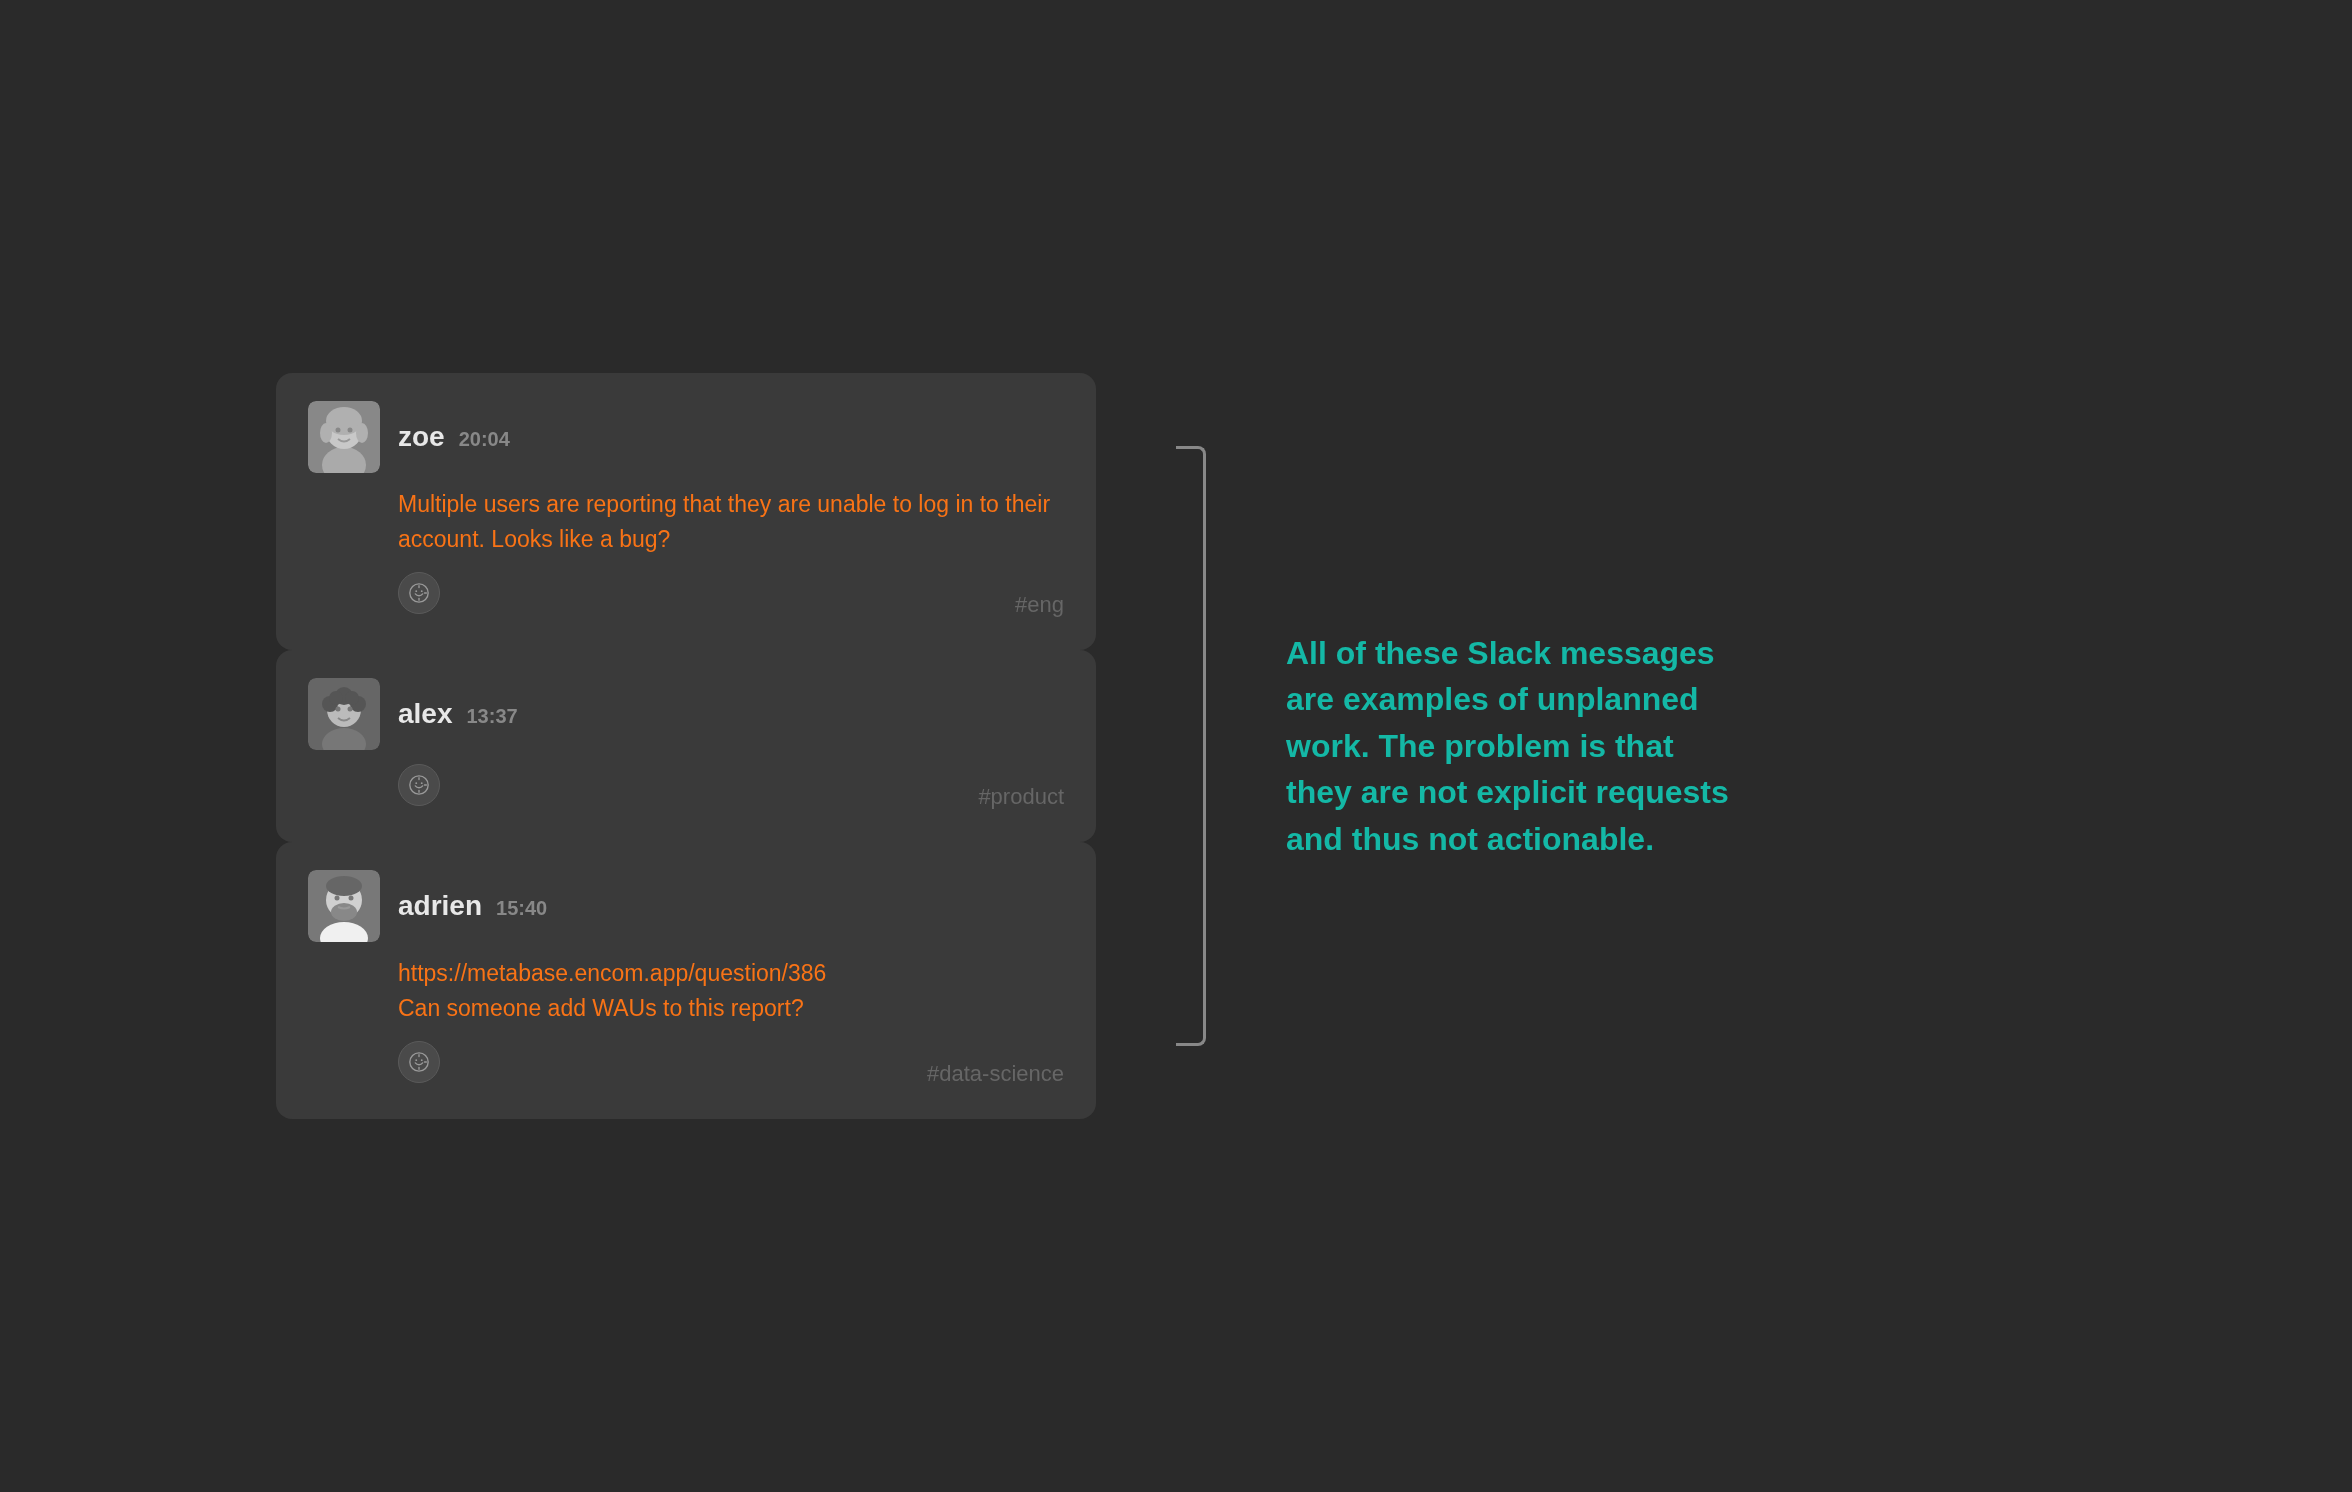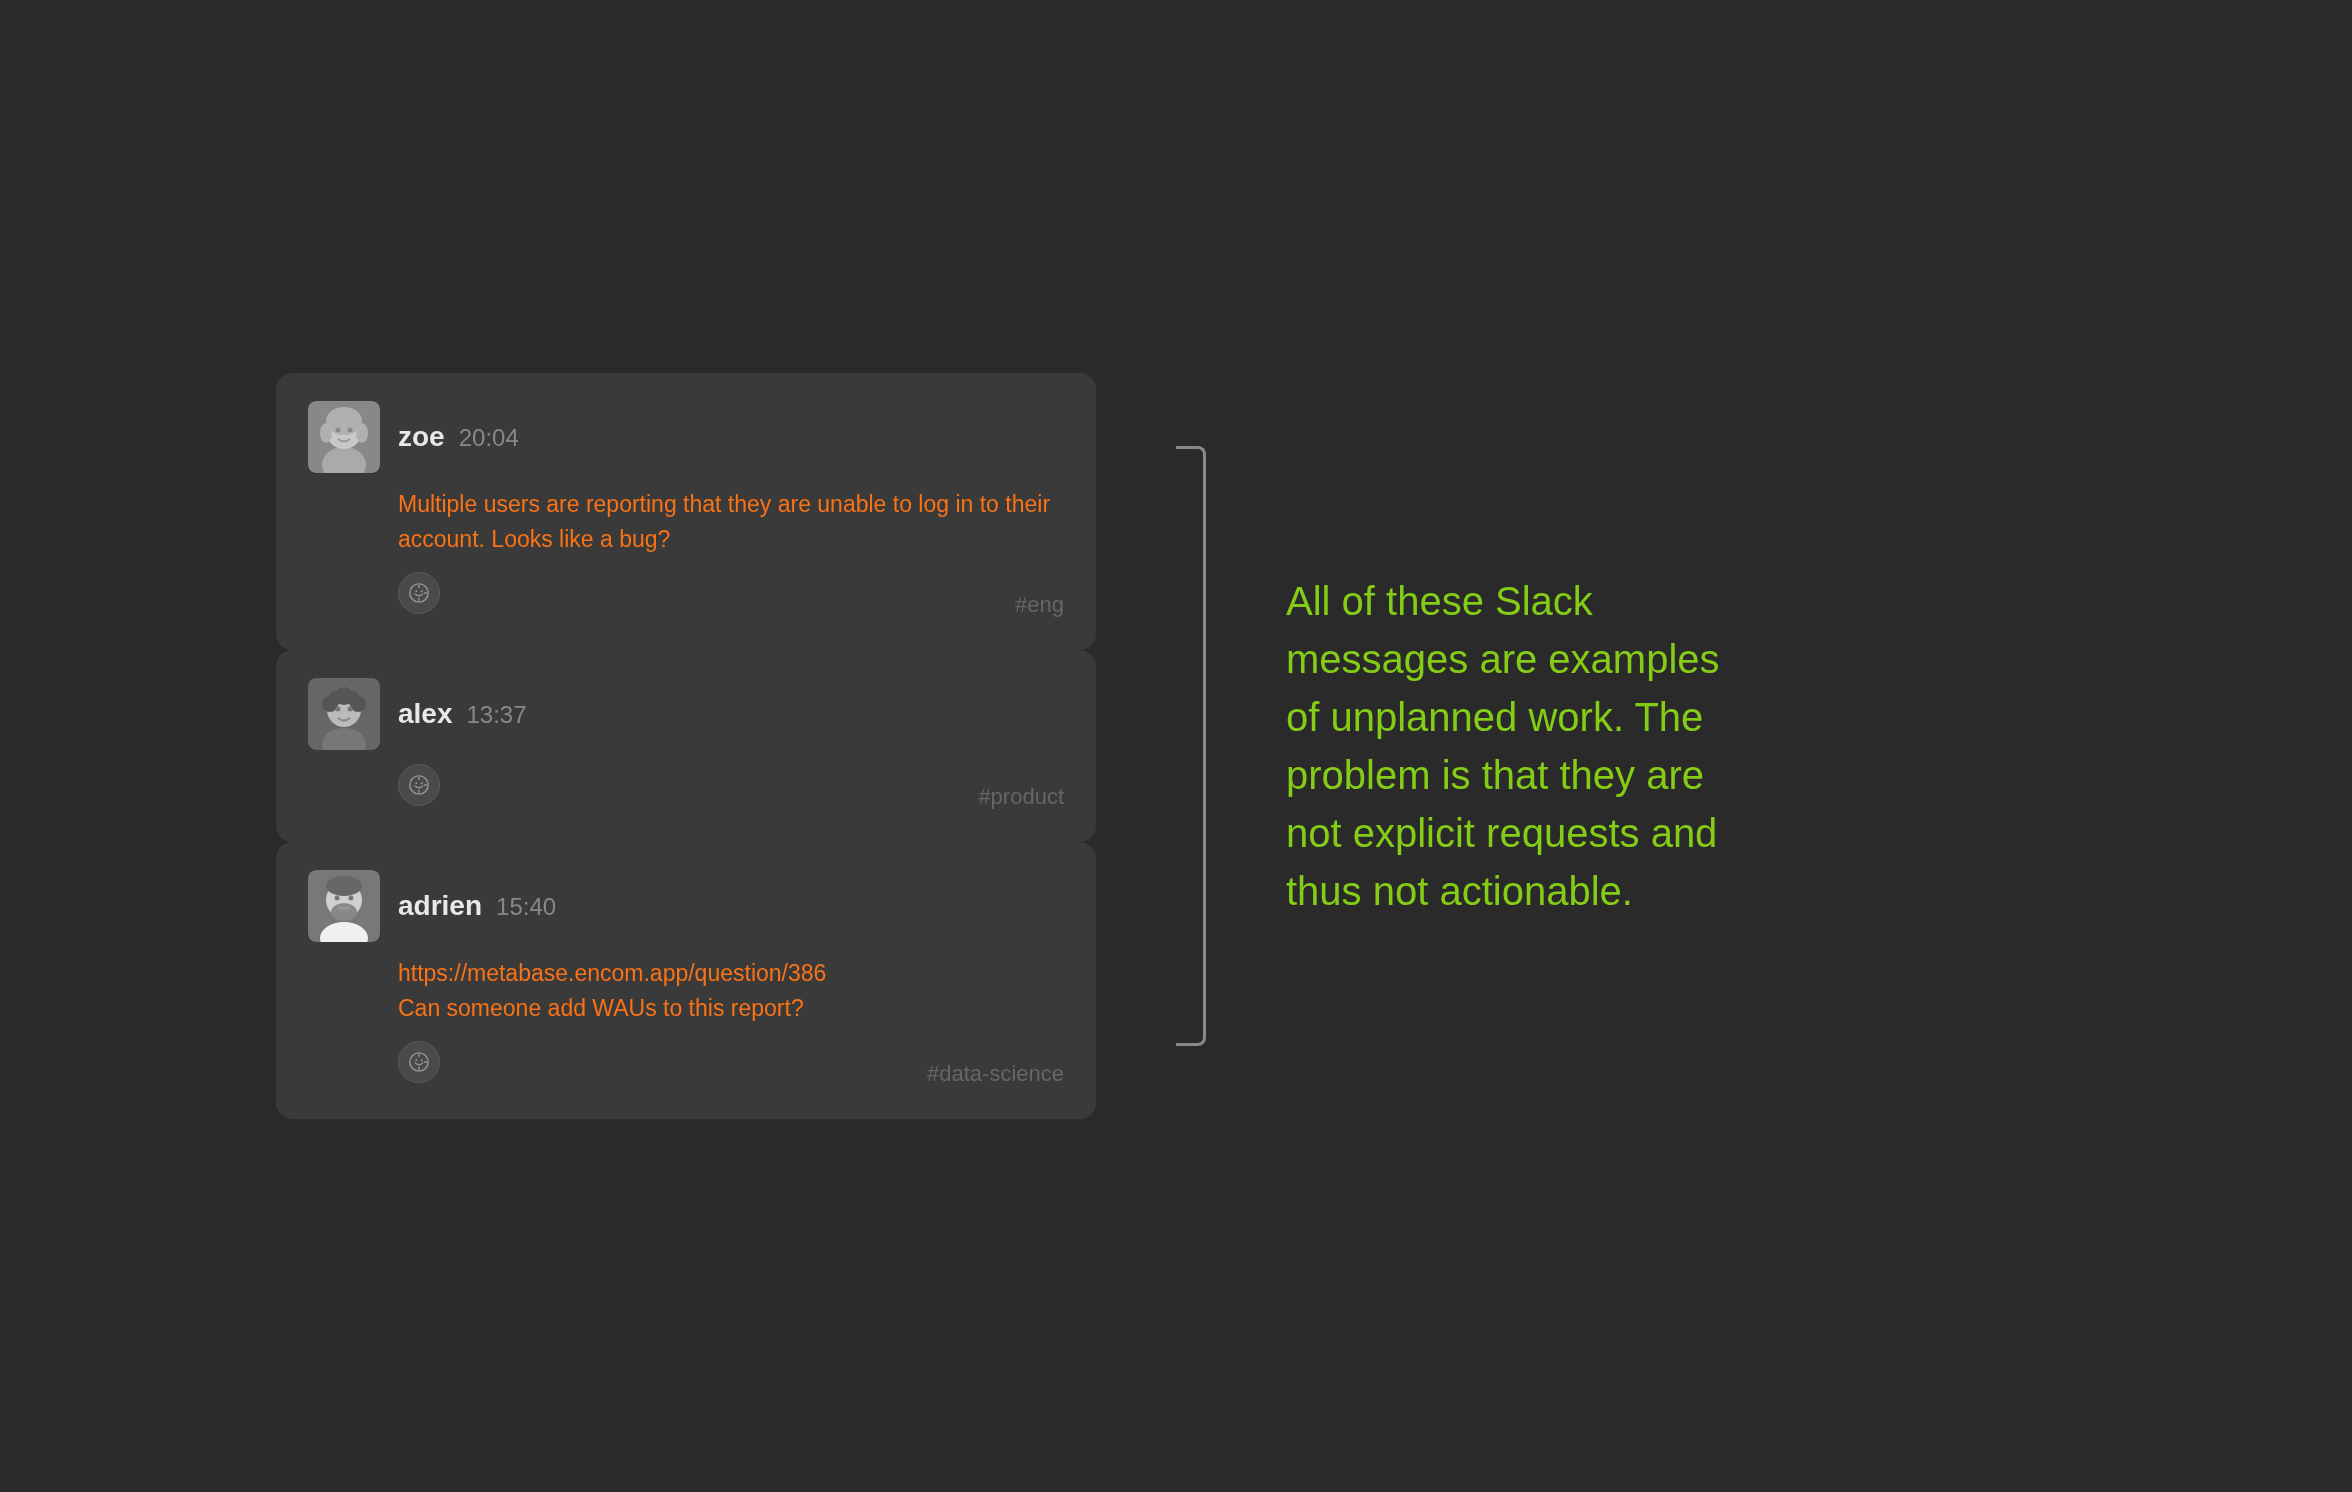--- a/index.html
+++ b/index.html
@@ -53,23 +53,23 @@
       gap: 14px;
     }
 
     .username {
       font-size: 28px;
       font-weight: 700;
       color: #e8e8e8;
     }
 
     .timestamp {
-      font-size: 24px;
+      font-size: 20px;
       color: #888;
-      font-weight: 400;
+      font-weight: 700;
     }
 
     .message-body {
       padding-left: 90px;
     }
 
     .message-text {
       font-size: 23px;
       line-height: 1.5;
       color: #f97316;
@@ -132,24 +132,24 @@
       border-right: 3px solid #888;
       border-radius: 0 0 8px 0;
     }
 
     .text-column {
       width: 460px;
       flex-shrink: 0;
     }
 
     .description-text {
-      font-size: 40px;
+      font-size: 32px;
       line-height: 1.45;
-      color: #84cc16;
-      font-weight: 400;
+      color: #14b8a6;
+      font-weight: 700;
     }
 
     
     .avatar-svg {
       width: 72px;
       height: 72px;
       border-radius: 8px;
       overflow: hidden;
       flex-shrink: 0;
     }

